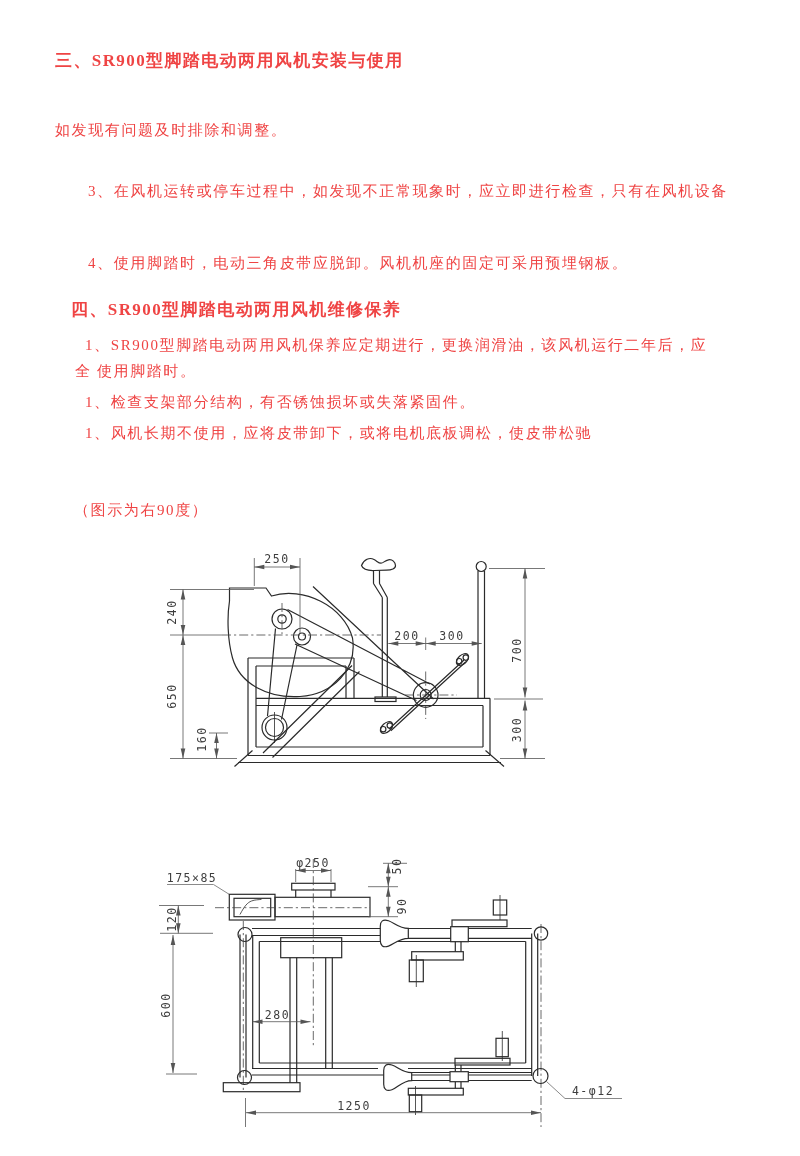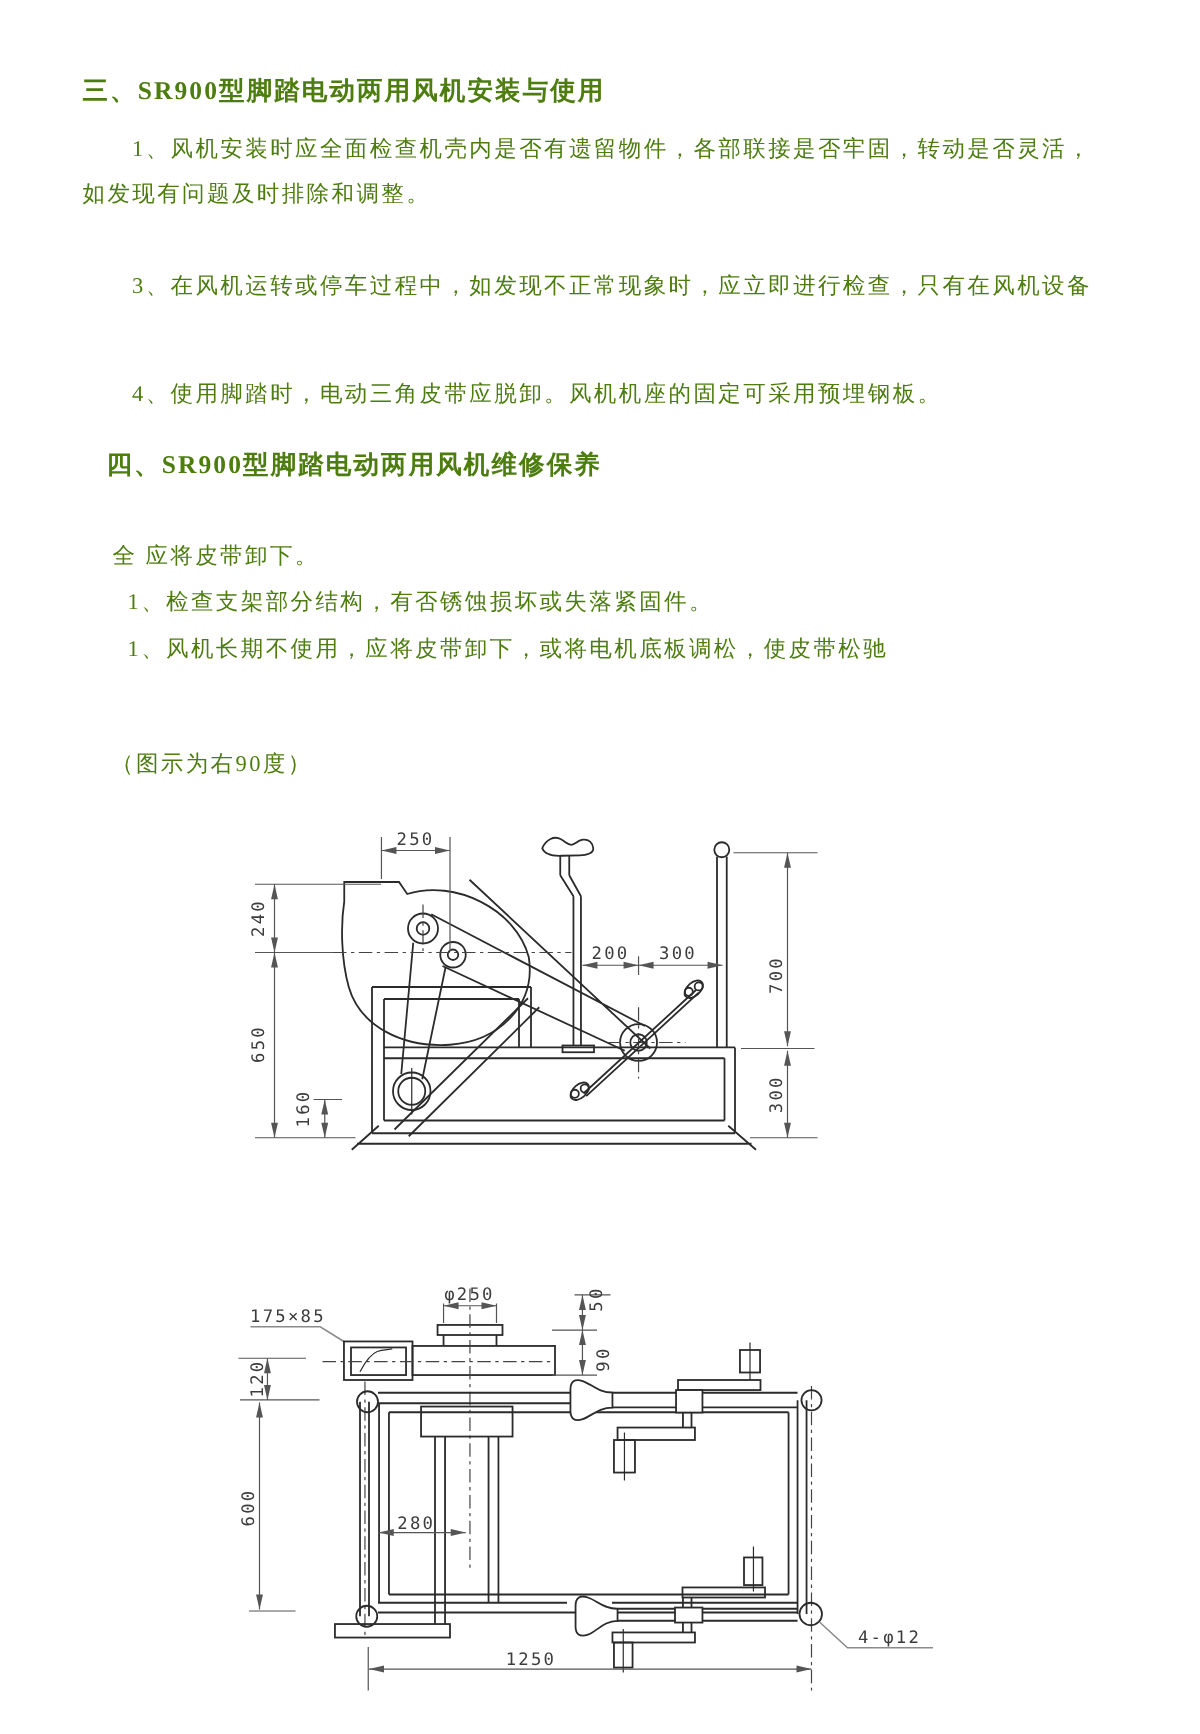--- a/index.html
+++ b/index.html
@@ -1,41 +1,41 @@
 <!DOCTYPE html>
 <html><head>
 <meta charset="utf-8">
 <style>
 html,body{margin:0;padding:0}
-#page{position:relative;width:800px;height:1156px;background:#fff;font-family:"Liberation Serif","DejaVu Serif",serif;color:#4d7c0f;overflow:hidden}
+#page{position:relative;width:800px;height:1156px;background:#fff;font-family:"Liberation Serif","DejaVu Serif",serif;color:#ef4444;overflow:hidden}
 .tl{position:absolute;white-space:nowrap;font-size:15px;letter-spacing:1.6px;line-height:16px}
 .hd{position:absolute;white-space:nowrap;font-size:17px;font-weight:bold;letter-spacing:1.4px;line-height:18px}
 #dwg{position:absolute;left:0;top:0}
 .o{fill:none;stroke:#2b2b2b;stroke-width:1.2}
 .wfill{fill:#fff;stroke:#2b2b2b;stroke-width:1.2}
 .thin{stroke:#2b2b2b;stroke-width:.8;fill:none}
 .cl{stroke:#444;stroke-width:.8;fill:none;stroke-dasharray:9 3 2.2 3}
 .ext{stroke:#555;stroke-width:.8;fill:none}
 .dim{stroke:#555;stroke-width:.8;fill:none;marker-start:url(#aS);marker-end:url(#aE)}
 .ldr{stroke:#8a8a8a;stroke-width:1;fill:none}
 .dtx{font-family:"DejaVu Sans Mono",monospace;font-size:11.5px;letter-spacing:1.5px;fill:#3d3d3d}
 </style>
 </head>
 <body>
 
 <div id="page">
 
   <div class="hd" style="left:55px;top:52px">三、SR900型脚踏电动两用风机安装与使用</div>
-  <div class="tl" style="left:88px;top:92px">1、风机安装时应全面检查机壳内是否有遗留物件，各部联接是否牢固，转动是否灵活，</div>
   <div class="tl" style="left:55px;top:121.7px">如发现有问题及时排除和调整。</div>
   <div class="tl" style="left:88px;top:183.3px">3、在风机运转或停车过程中，如发现不正常现象时，应立即进行检查，只有在风机设备</div>
   <div class="tl" style="left:88px;top:255px">4、使用脚踏时，电动三角皮带应脱卸。风机机座的固定可采用预埋钢板。</div>
 
   <div class="hd" style="left:71px;top:301px">四、SR900型脚踏电动两用风机维修保养</div>
-  <div class="tl" style="left:75px;top:363px">全 应将皮带卸下。</div>
+  <div class="tl" style="left:85px;top:336.7px">1、SR900型脚踏电动两用风机保养应定期进行，更换润滑油，该风机运行二年后，应</div>
+  <div class="tl" style="left:75px;top:363px">全 使用脚踏时。</div>
   <div class="tl" style="left:85px;top:394px">1、检查支架部分结构，有否锈蚀损坏或失落紧固件。</div>
   <div class="tl" style="left:85px;top:425.3px">1、风机长期不使用，应将皮带卸下，或将电机底板调松，使皮带松驰</div>
 
   <div class="tl" style="left:74px;top:502px">（图示为右90度）</div>
 
   <svg id="dwg" width="800" height="1156" viewBox="0 0 800 1156">
     <defs>
       <marker id="aE" markerWidth="12" markerHeight="8" refX="11" refY="4" orient="auto" markerUnits="userSpaceOnUse">
           <path d="M11 4 L1 1.7 L1 6.3 Z" fill="#555"></path>
         </marker>

